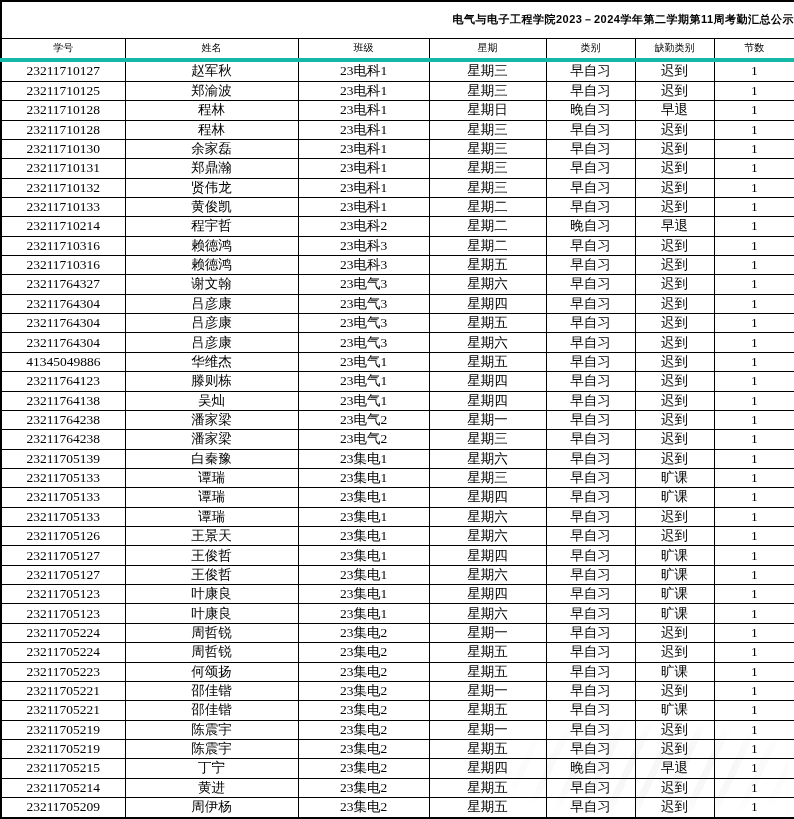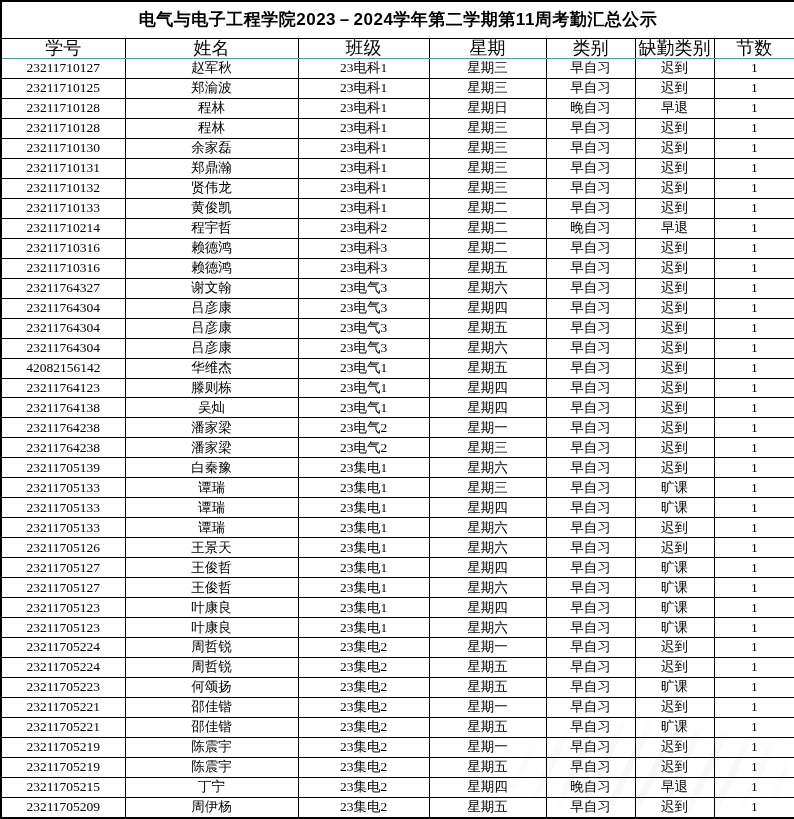--- a/index.html
+++ b/index.html
@@ -32,27 +32,28 @@
     font-weight: normal;
     font-size: 14px;
     line-height: 1.05;
     overflow: hidden;
     white-space: nowrap;
   }
   tr.title-row th {
     height: 36px;
     font-family: "Liberation Sans", sans-serif;
     font-weight: bold;
-    font-size: 17px;
+    font-size: 11px;
     letter-spacing: 0.5px;
+    text-align: right;
   }
   tr.header-row th {
     height: 19px;
-    border-bottom: 1px solid #14b8a6;
-    font-size: 18px;
+    border-bottom: 4px solid #14b8a6;
+    font-size: 10px;
   }
   tbody td {
     font-size: 13.5px;
   }
   
   .watermark {
     position: absolute;
     right: 6px;
     bottom: 8px;
     width: 300px;
@@ -224,21 +225,21 @@
       <tr>
         <td>23211764304</td>
         <td>吕彦康</td>
         <td>23电气3</td>
         <td>星期六</td>
         <td>早自习</td>
         <td>迟到</td>
         <td>1</td>
       </tr>
       <tr>
-        <td>42082156142</td>
+        <td>41345049886</td>
         <td>华维杰</td>
         <td>23电气1</td>
         <td>星期五</td>
         <td>早自习</td>
         <td>迟到</td>
         <td>1</td>
       </tr>
       <tr>
         <td>23211764123</td>
         <td>滕则栋</td>
@@ -419,20 +420,29 @@
         <td>迟到</td>
         <td>1</td>
       </tr>
       <tr>
         <td>23211705215</td>
         <td>丁宁</td>
         <td>23集电2</td>
         <td>星期四</td>
         <td>晚自习</td>
         <td>早退</td>
+        <td>1</td>
+      </tr>
+      <tr>
+        <td>23211705214</td>
+        <td>黄进</td>
+        <td>23集电2</td>
+        <td>星期五</td>
+        <td>早自习</td>
+        <td>迟到</td>
         <td>1</td>
       </tr>
       <tr>
         <td>23211705209</td>
         <td>周伊杨</td>
         <td>23集电2</td>
         <td>星期五</td>
         <td>早自习</td>
         <td>迟到</td>
         <td>1</td>

